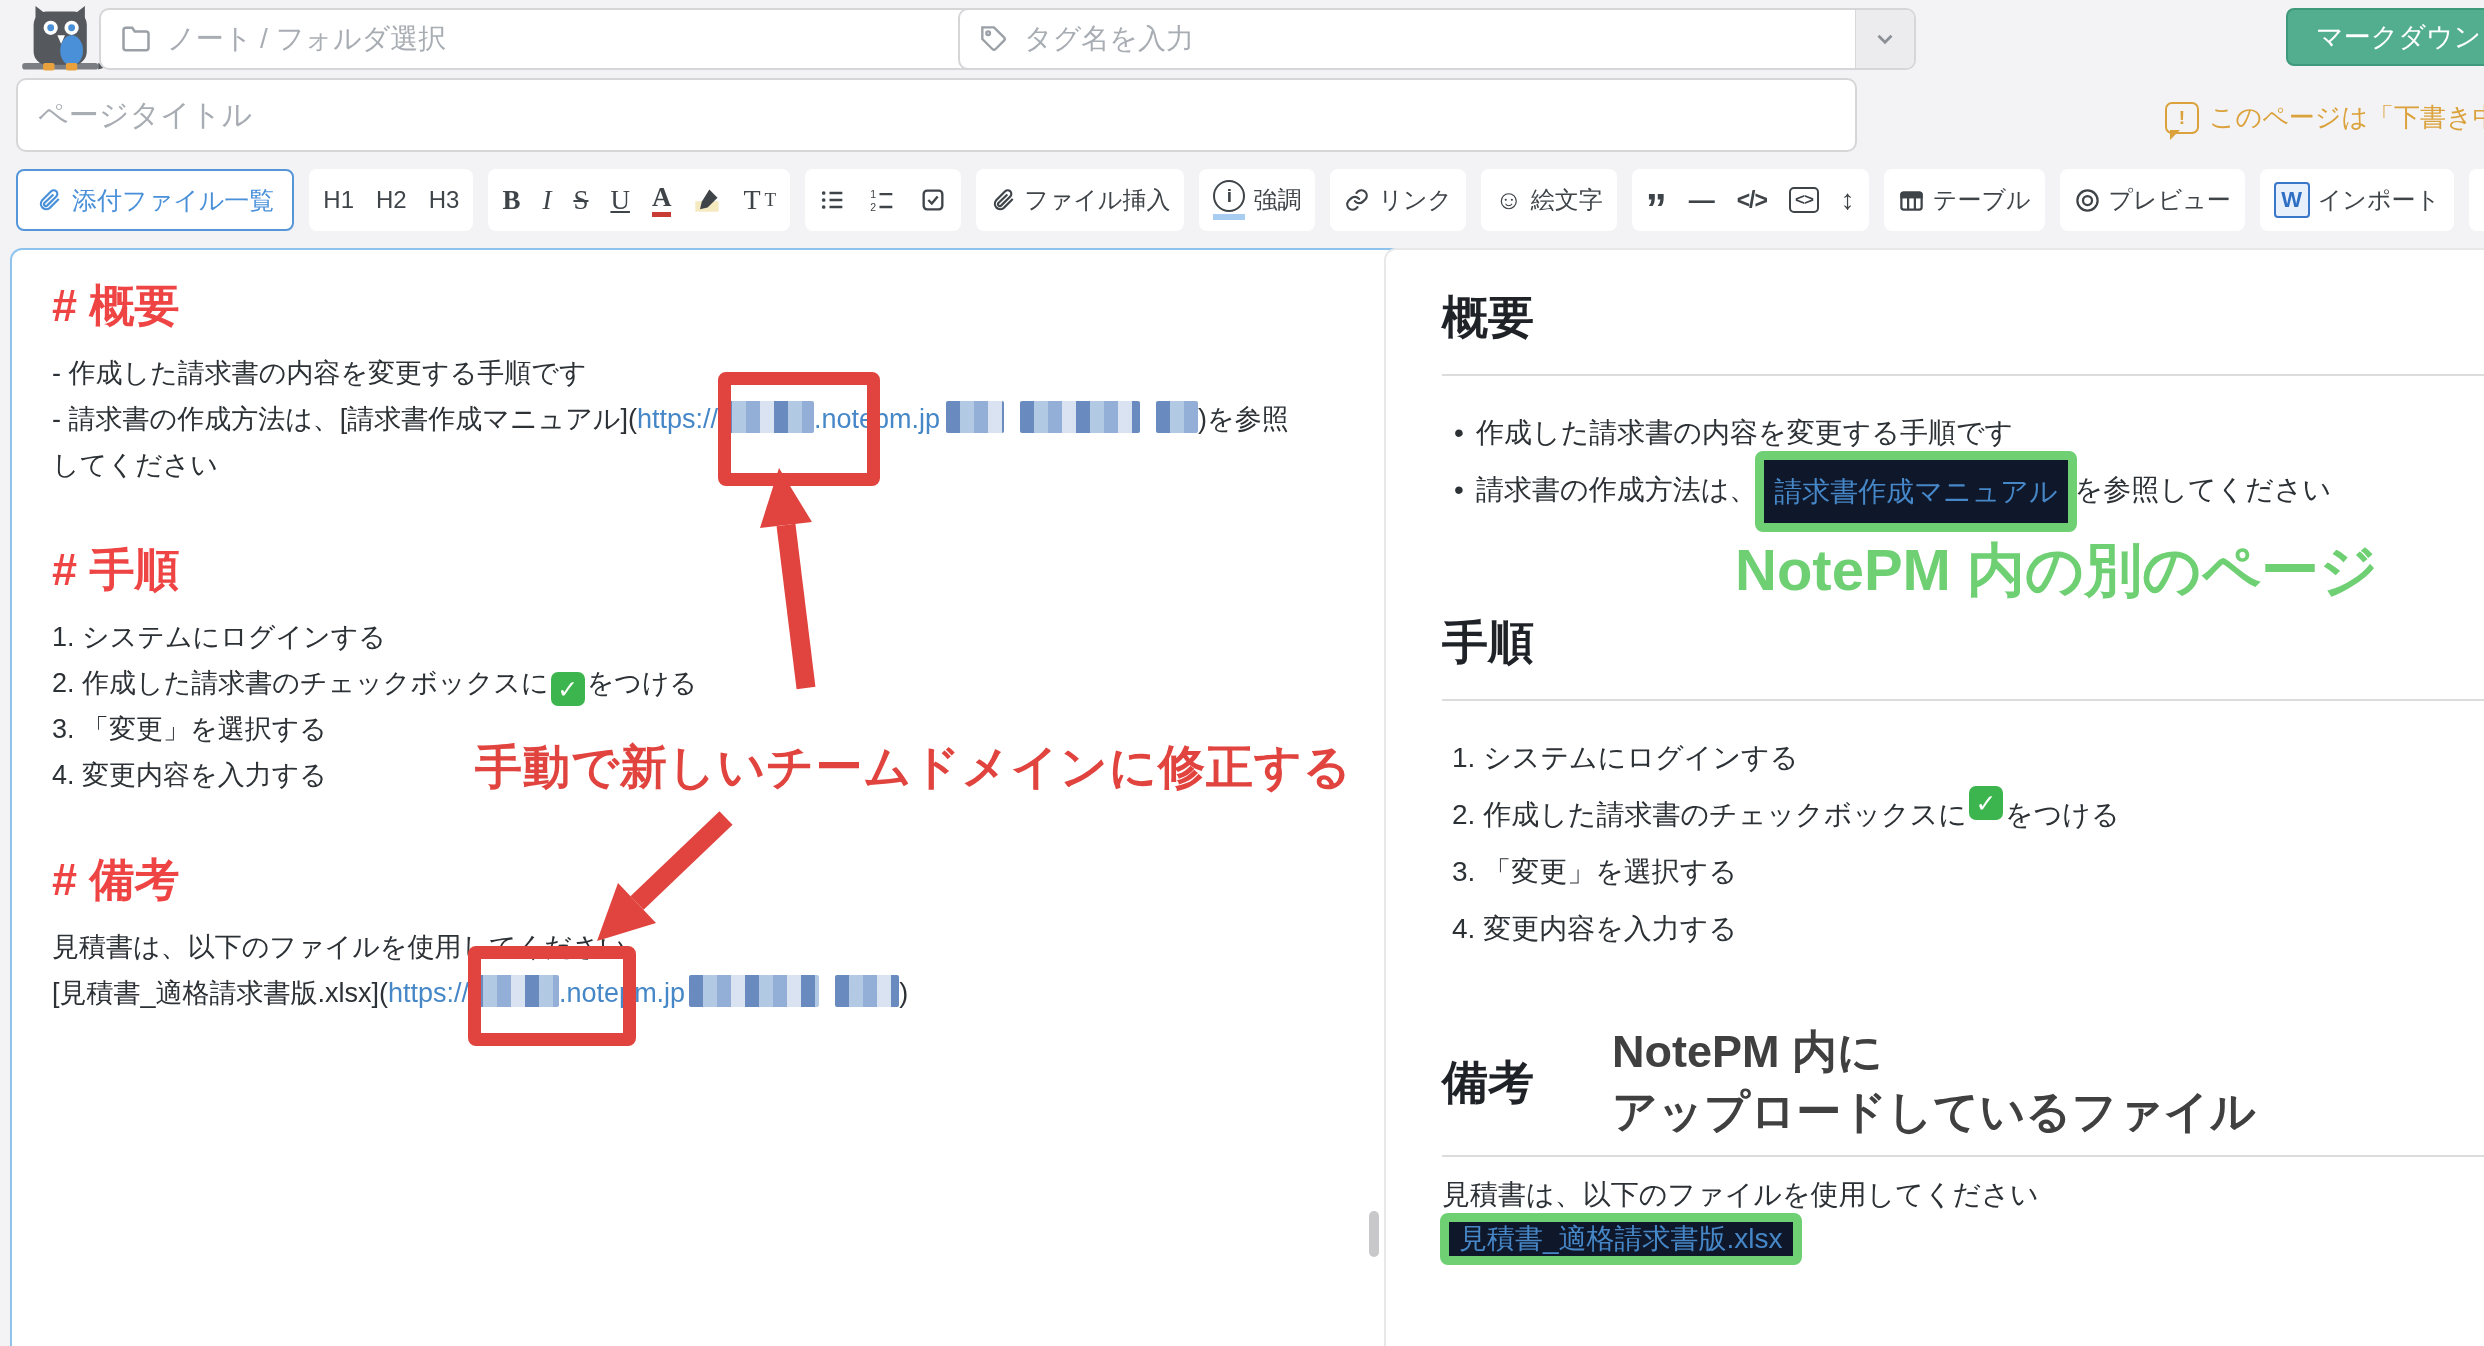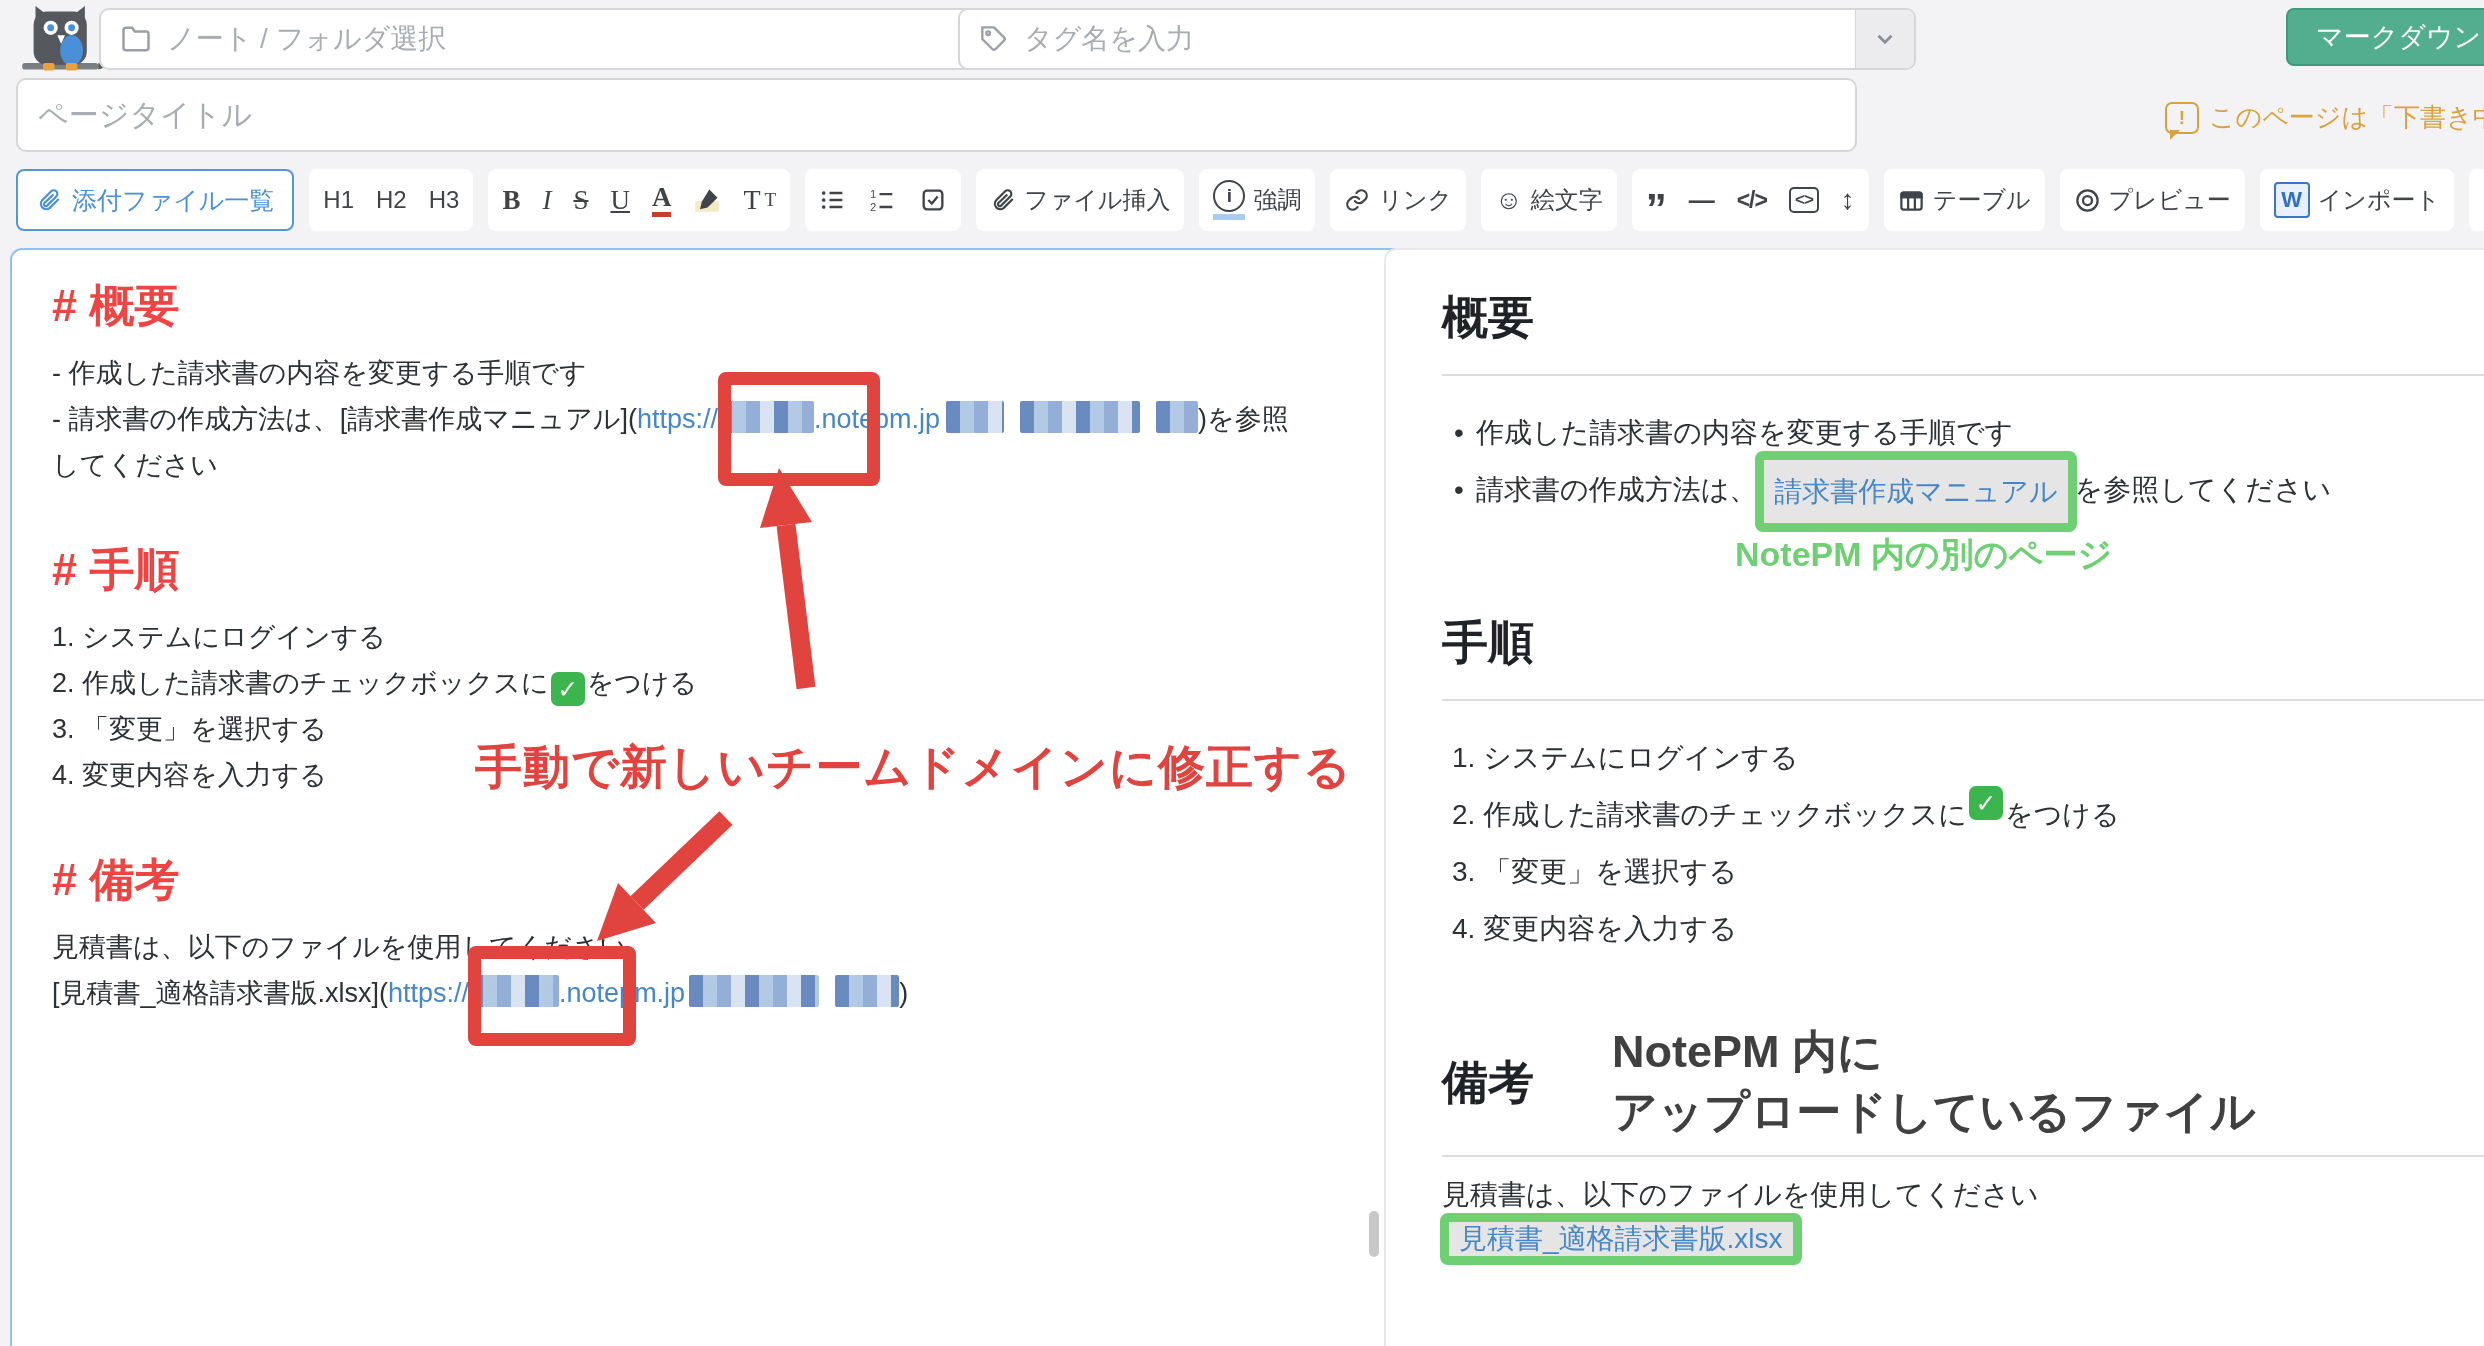--- a/index.html
+++ b/index.html
@@ -125,36 +125,36 @@
   .pv-hr{border:none;border-top:2px solid #dcdcde;margin:28px 0 0 0;}
   .pv-list{margin-top:28px;}
   .pv-row{font-size:28px;line-height:57px;color:#2c3136;display:flex;}
   .pv-dot{width:34px;flex:0 0 auto;text-align:center;color:#2c3136;}
   .pv-num-indent{padding-left:10px;}
   .mt-steps{margin-top:95px;}
   .mt-notes{margin-top:96px;}
   .pv-hr2{border:none;border-top:2px solid #dcdcde;margin:44px 0 0 0;}
   .pv-para{font-size:28px;line-height:28px;margin-top:24px;color:#2c3136;}
   .green-inline{
-    display:inline-block;border:9px solid #6ed073;border-radius:8px;background:#e5e5e5;
+    display:inline-block;border:9px solid #6ed073;border-radius:8px;background:#0f172a;
     padding:3px 10px;margin:-14px -2px;vertical-align:middle;
   }
   .green-inline a, .pv-link{color:#4687c7;text-decoration:none;cursor:pointer;}
   .file-box-row{margin-top:14px;}
   
   .red-box{position:absolute;border:13px solid #e1433e;border-radius:8px;background:transparent;}
   .red-box1{left:718px;top:372px;width:136px;height:88px;}
   .red-box2{left:468px;top:946px;width:142px;height:74px;}
   .red-label{
     position:absolute;left:475px;top:736px;font-size:47px;font-weight:800;color:#e1433e;
     letter-spacing:1px;white-space:nowrap;
   }
   .arrows{position:absolute;left:0;top:0;width:2484px;height:1346px;pointer-events:none;}
   .green-label1{
-    position:absolute;left:1735px;top:532px;font-size:34px;font-weight:800;color:#6ed073;
+    position:absolute;left:1735px;top:532px;font-size:58px;font-weight:800;color:#6ed073;
     white-space:nowrap;
   }
   .green-label2{
     position:absolute;left:1612px;top:1022px;font-size:45px;line-height:60px;font-weight:800;
     color:#404040;white-space:nowrap;
   }
   .scroll-thumb{
     position:absolute;left:1369px;top:1211px;width:10px;height:46px;background:#c8c8ca;
     border-radius:5px;cursor:pointer;
   }

